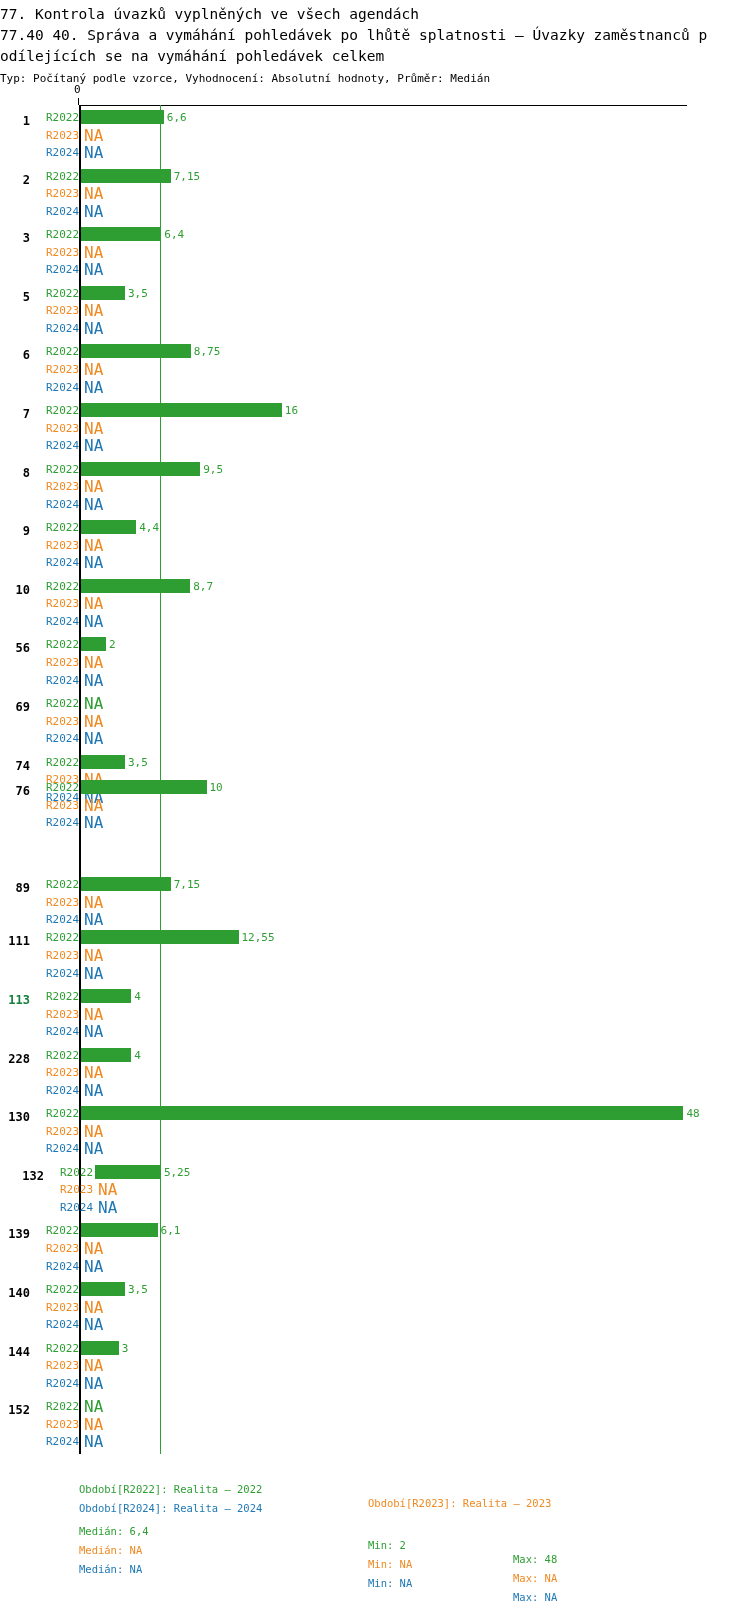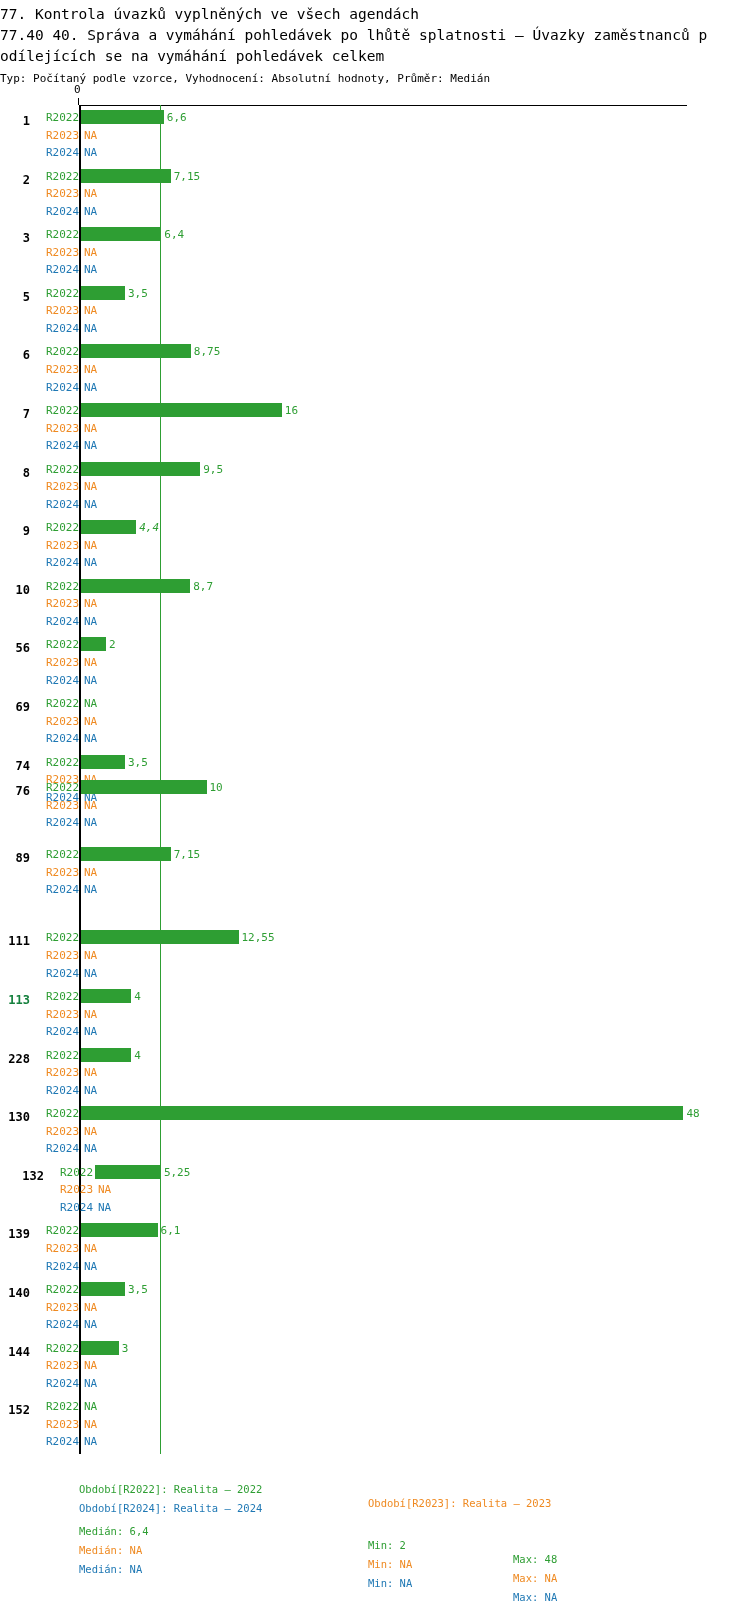--- a/index.html
+++ b/index.html
@@ -135,21 +135,21 @@
     position: absolute;
     top: 2px;
     font-size: 11px;
     line-height: 13px;
     white-space: pre;
   }
   .na-value {
     position: absolute;
     left: 84px;
     top: 2px;
-    font-size: 11px;
+    font-size: 16px;
     line-height: 13px;
     white-space: pre;
   }
 
   .c-2022 { color: #2e9e33; }
   .c-2023 { color: #ef8a22; }
   .c-2024 { color: #1f78b4; text-align: right; }
 
   
   #footer {
@@ -298,21 +298,21 @@
         <div class="row" style="top: 35.2px;">
           <span class="row-label c-2024">R2024</span>
           <span class="na-value c-2024">NA</span>
         </div>
       </div>
       <div class="group" style="top: 423.2px;">
         <div class="grp-num">9</div>
         <div class="row" style="top: 0px;">
           <span class="row-label c-2022">R2022</span>
           <div class="bar" style="width: 55.22px; background: rgb(46, 158, 51);"></div>
-          <span class="bar-value c-2022" style="left: 139.22px; font-style: italic;">4,4</span>
+          <span class="bar-value c-2022" style="left: 139.22px;">4,4</span>
         </div>
         <div class="row" style="top: 17.6px;">
           <span class="row-label c-2023">R2023</span>
           <span class="na-value c-2023">NA</span>
         </div>
         <div class="row" style="top: 35.2px;">
           <span class="row-label c-2024">R2024</span>
           <span class="na-value c-2024">NA</span>
         </div>
       </div>
@@ -388,21 +388,21 @@
         </div>
         <div class="row" style="top: 17.6px;">
           <span class="row-label c-2023">R2023</span>
           <span class="na-value c-2023">NA</span>
         </div>
         <div class="row" style="top: 35.2px;">
           <span class="row-label c-2024">R2024</span>
           <span class="na-value c-2024">NA</span>
         </div>
       </div>
-      <div class="group" style="top: 750px;">
+      <div class="group" style="top: 780px;">
         <div class="grp-num">89</div>
         <div class="row" style="top: 0px;">
           <span class="row-label c-2022">R2022</span>
           <div class="bar" style="width: 89.7325px; background: rgb(46, 158, 51);"></div>
           <span class="bar-value c-2022" style="left: 173.732px;">7,15</span>
         </div>
         <div class="row" style="top: 17.6px;">
           <span class="row-label c-2023">R2023</span>
           <span class="na-value c-2023">NA</span>
         </div>

